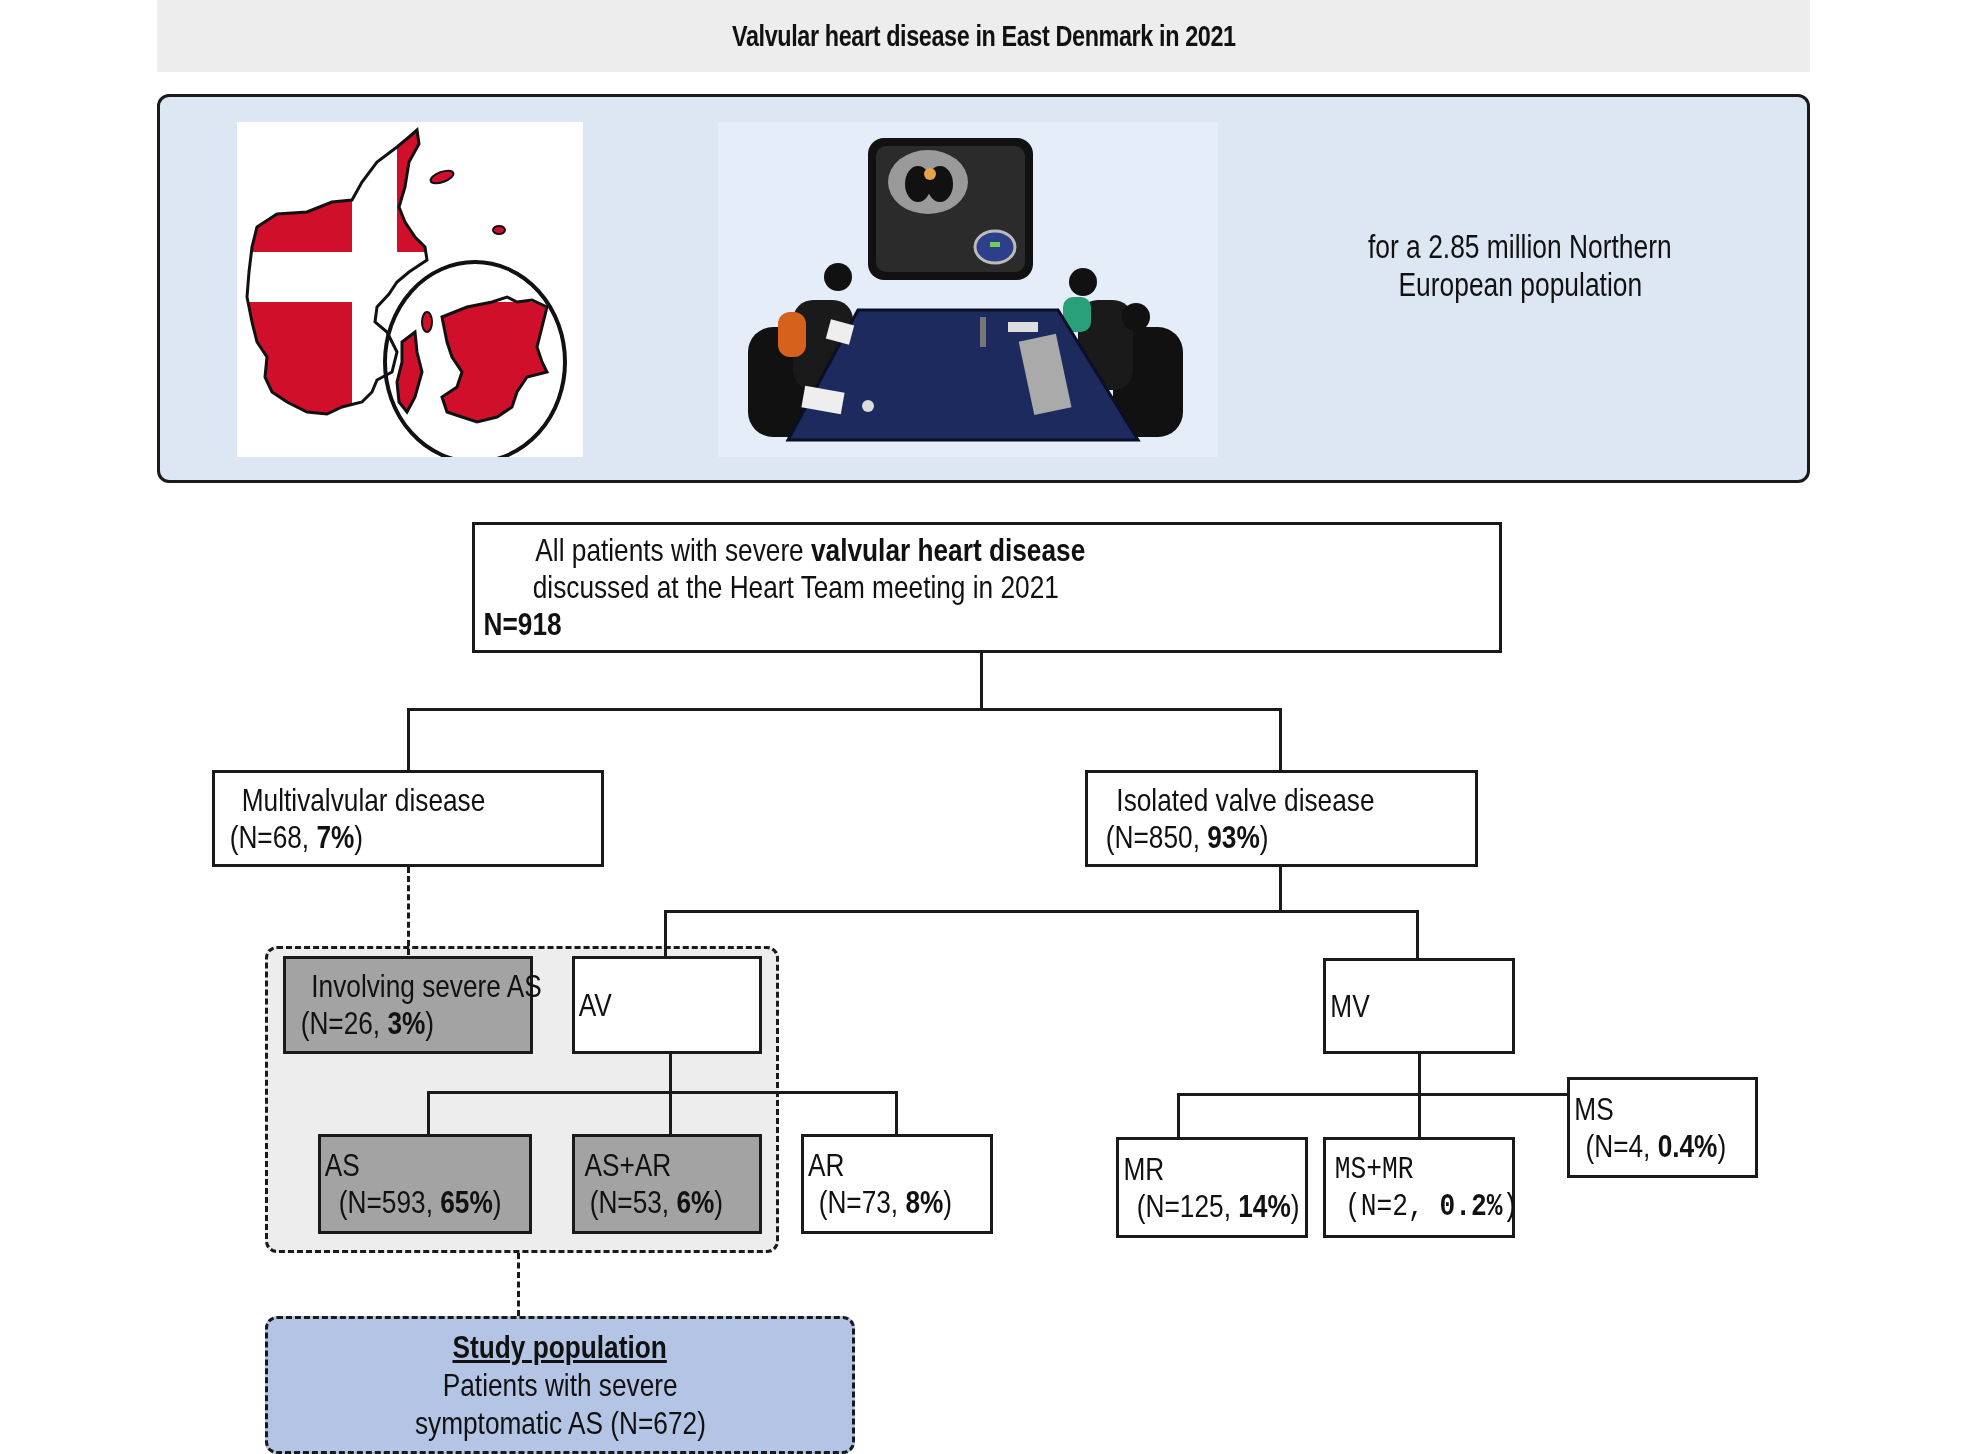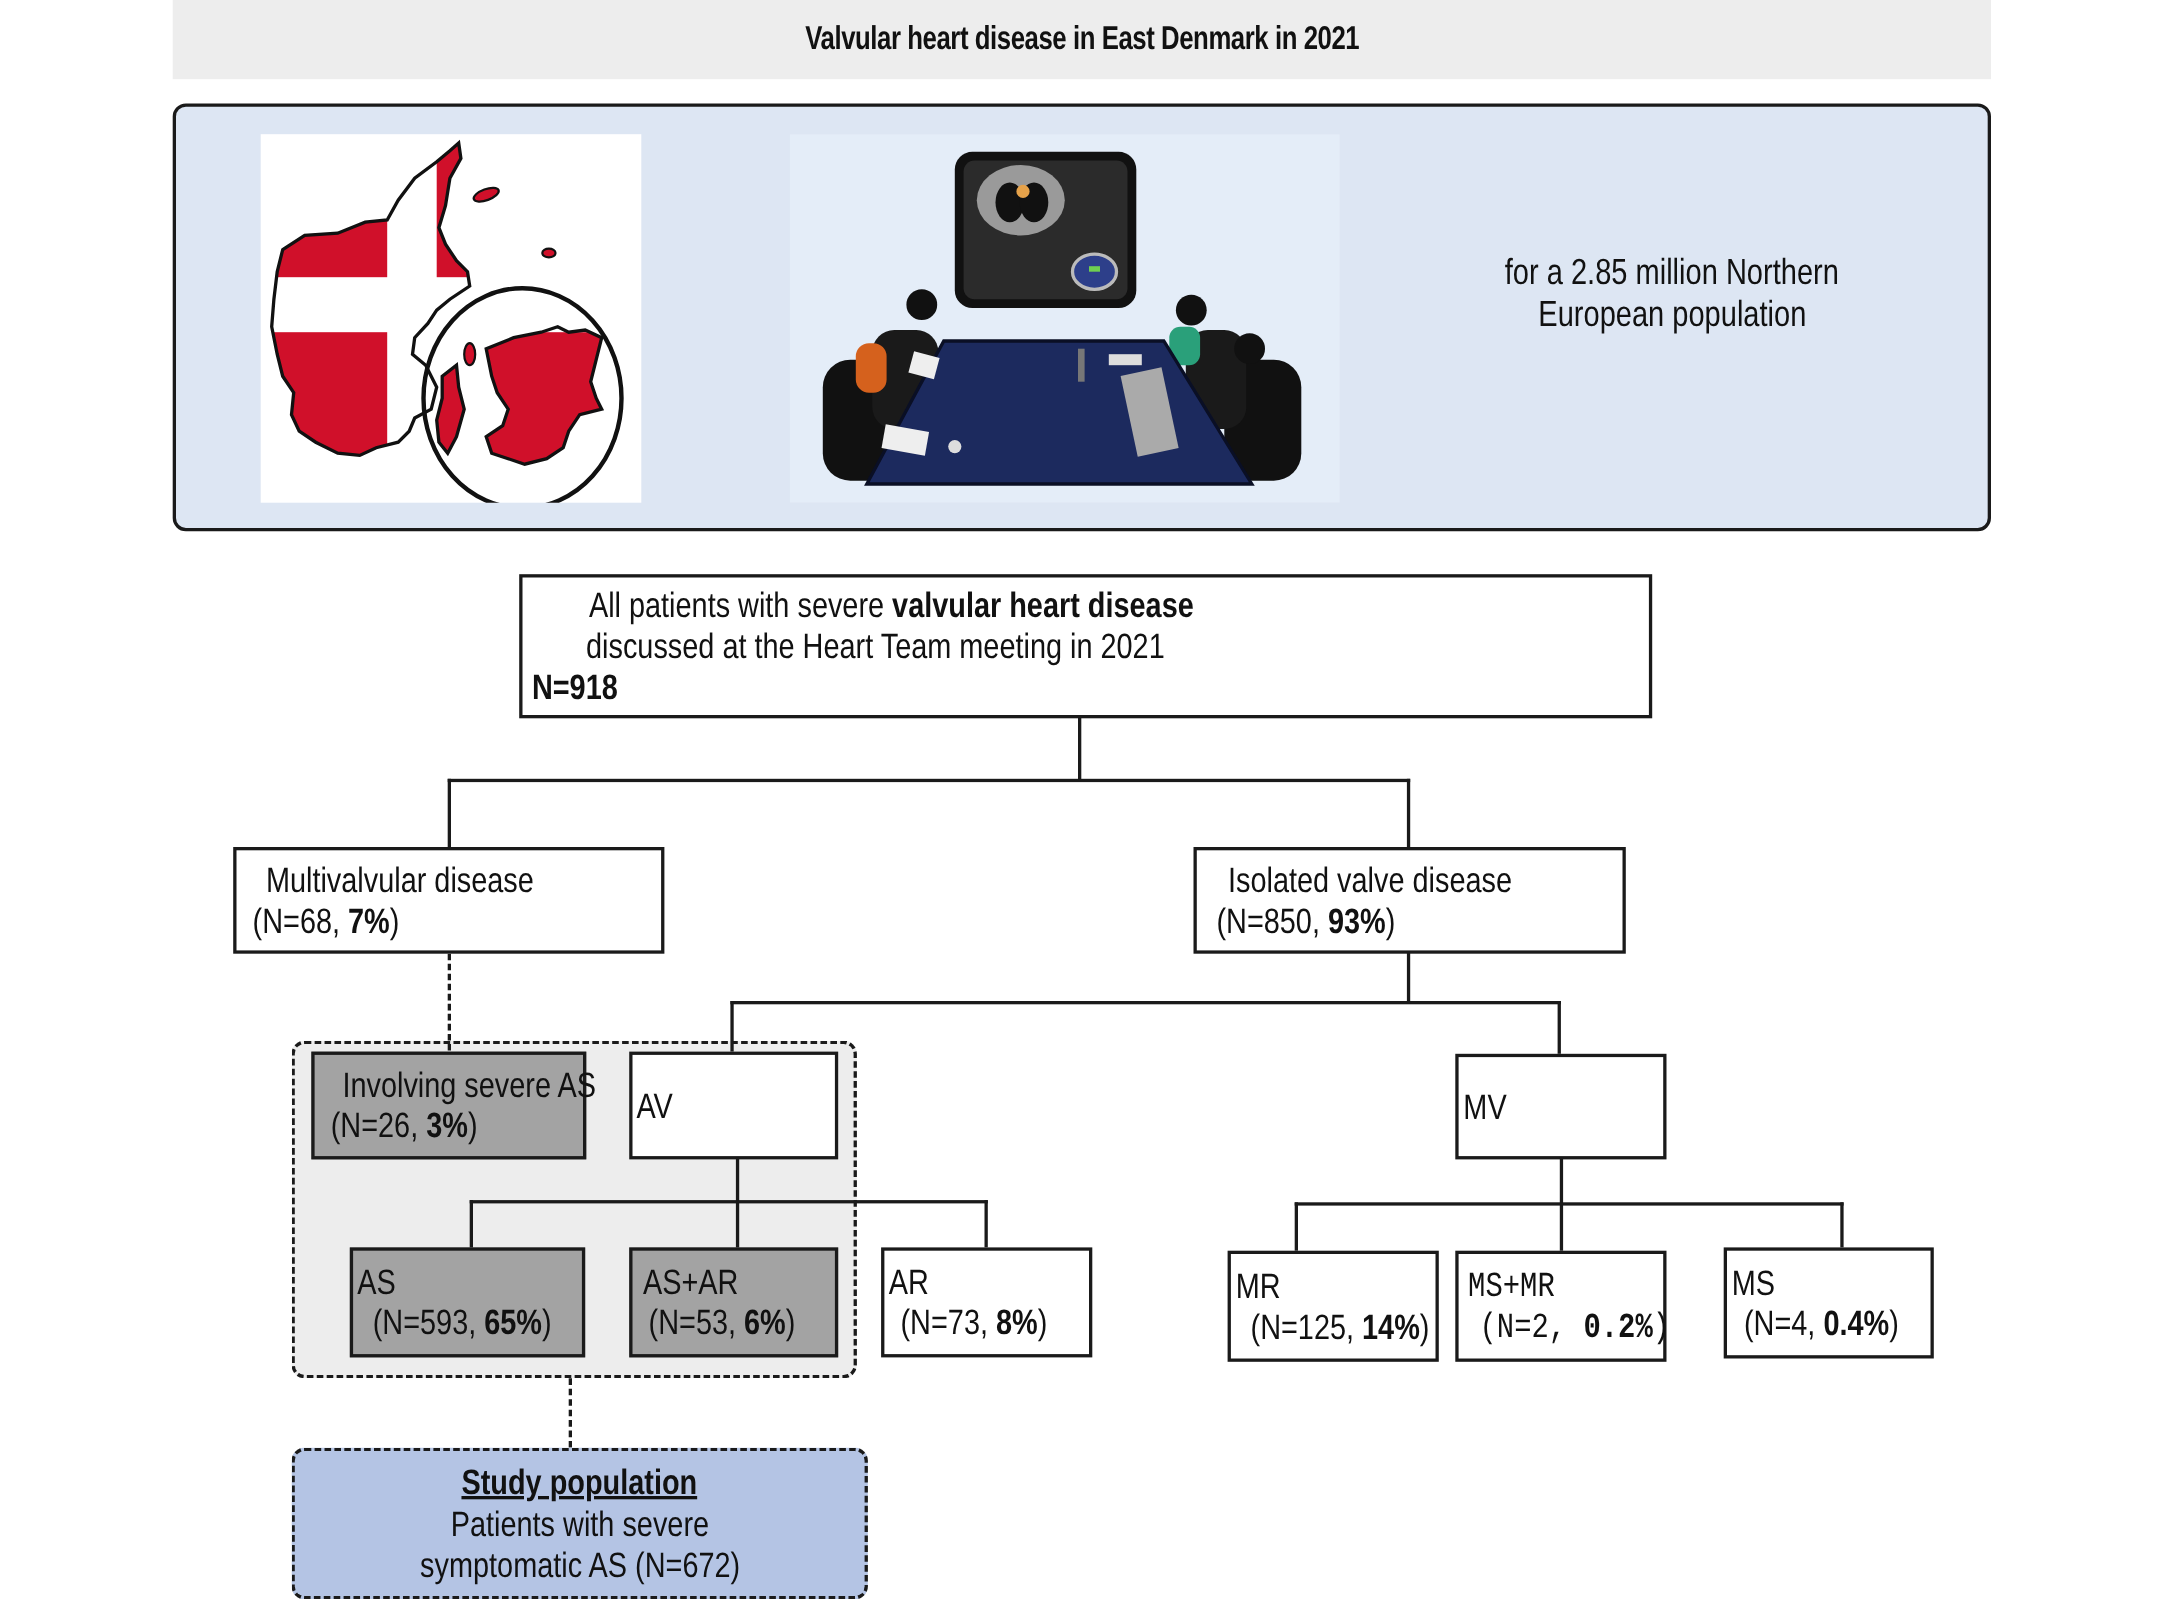--- a/index.html
+++ b/index.html
@@ -19,21 +19,21 @@
   #panel-text .inner { display:inline-block; transform:scaleX(0.8); white-space:nowrap; }
   .box { border:3px solid #1a1a1a; background:#fff; display:flex; flex-direction:column;
          align-items:flex-start; justify-content:center; text-align:center;
          font-size:32px; line-height:37px; }
   .box.blue { background:#a3a3a3; }
   .box .t { display:inline-block; transform:scaleX(0.82); white-space:nowrap; }
   b { font-weight:bold; }
   .line { background:#1a1a1a; position:absolute; }
   #dash-region { left:265px; top:946px; width:514px; height:307px; background:#ededed;
                  border:3px dashed #1a1a1a; border-radius:12px; }
-  #study-box { left:265px; top:1316px; width:524px; height:138px; background:#b4c4e4;
+  #study-box { left:265px; top:1316px; width:590px; height:138px; background:#b4c4e4;
                border:3px dashed #1a1a1a; border-radius:12px;
                display:flex; flex-direction:column; align-items:center; justify-content:center;
                text-align:center; font-size:32px; line-height:38px; }
   #study-box .t { display:inline-block; transform:scaleX(0.82); white-space:nowrap; }
   .dashv { position:absolute; width:0; border-left:3px dashed #1a1a1a; }
   u { text-decoration:underline; }
 </style>
 </head>
 <body>
 
@@ -175,21 +175,21 @@
 <div class="abs box" style="left:1116px;top:1137px;width:192px;height:101px;">
   <div><span class="t">MR</span></div>
   <div><span class="t"><span>(N=125, </span><b>14%</b><span>)</span></span></div>
 </div>
 
 <div class="abs box" style="left:1323px;top:1137px;width:192px;height:101px;font-family:Liberation Mono, monospace;">
   <div><span class="t">MS+MR</span></div>
   <div><span class="t"><span>(N=2, </span><b>0.2%</b><span>)</span></span></div>
 </div>
 
-<div class="abs box" style="left:1567px;top:1134px;width:191px;height:101px;">
+<div class="abs box" style="left:1567px;top:1077px;width:191px;height:101px;">
   <div><span class="t">MS</span></div>
   <div><span class="t"><span>(N=4, </span><b>0.4%</b><span>)</span></span></div>
 </div>
 
 <div class="dashv" style="left:517px;top:1253px;height:63px;"></div>
 
 <div id="study-box" class="abs">
   <div><span class="t"><b><u>Study population</u></b></span></div>
   <div><span class="t">Patients with severe</span></div>
   <div><span class="t">symptomatic AS (N=672)</span></div>

